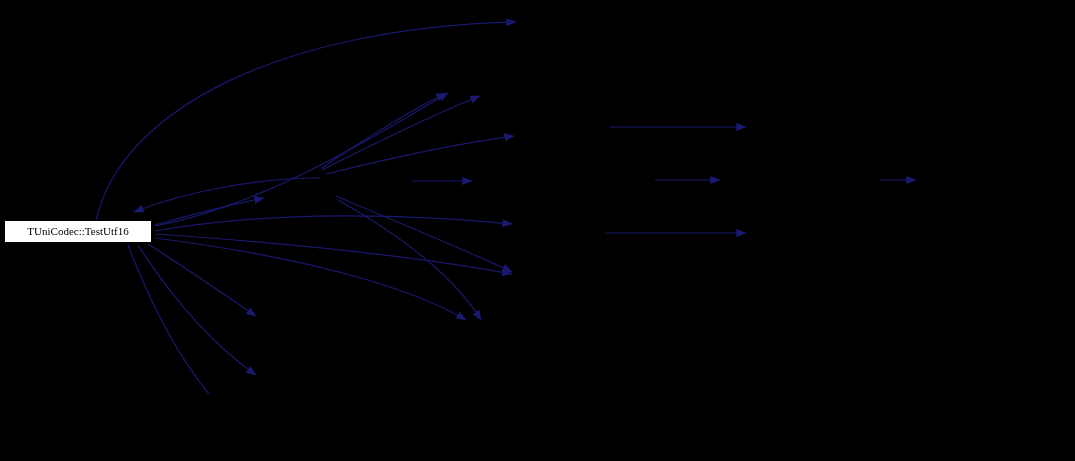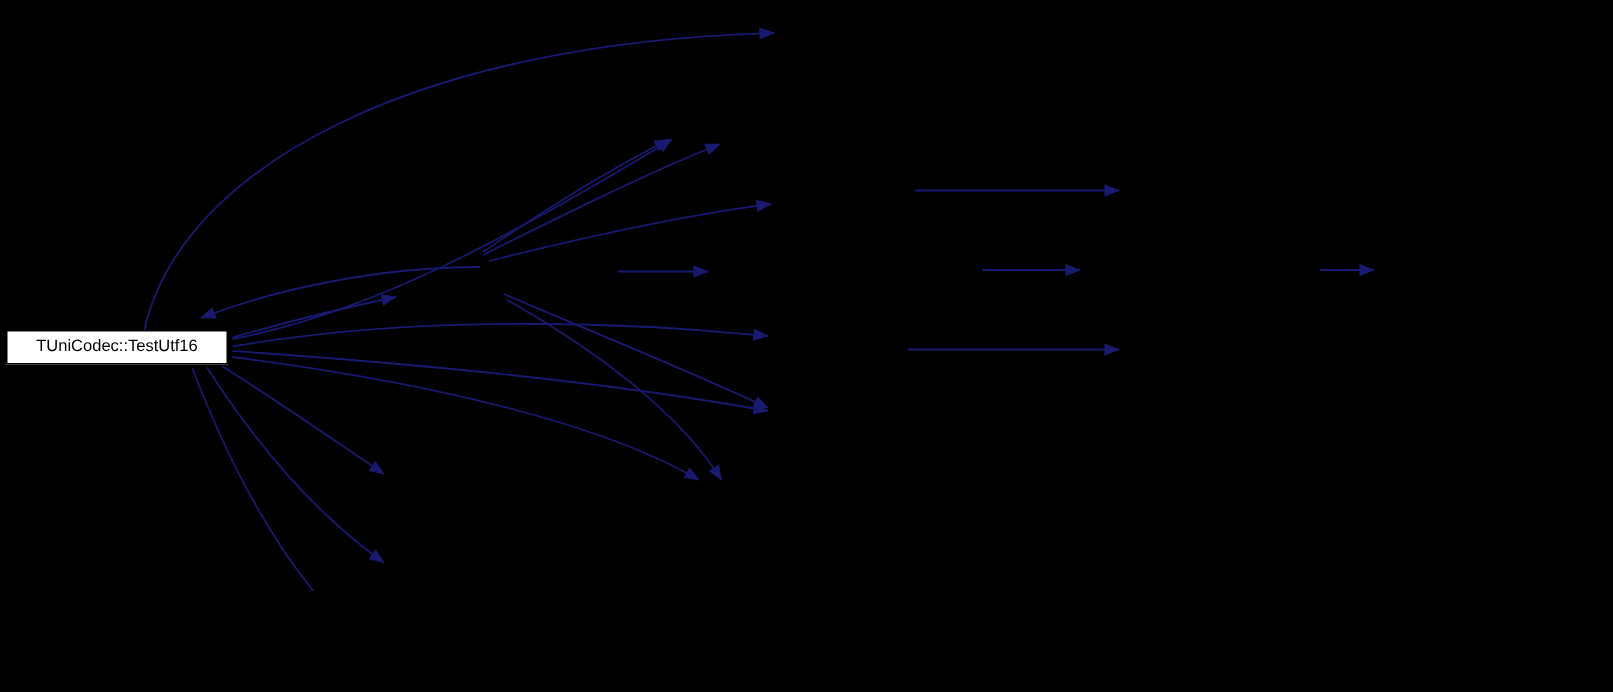--- a/index.html
+++ b/index.html
@@ -6,21 +6,21 @@
     margin: 0;
     padding: 0;
     background: #000000;
   }
   #stage {
     position: relative;
     width: 1075px;
     height: 394px;
     background: #000000;
     overflow: hidden;
-    font-family: Liberation Sans, sans-serif;
+    font-family: Liberation Serif, serif;
   }
   #graph-svg {
     position: absolute;
     left: 0;
     top: 0;
     width: 1075px;
     height: 461px;
   }
   .graph-node {
     position: absolute;

